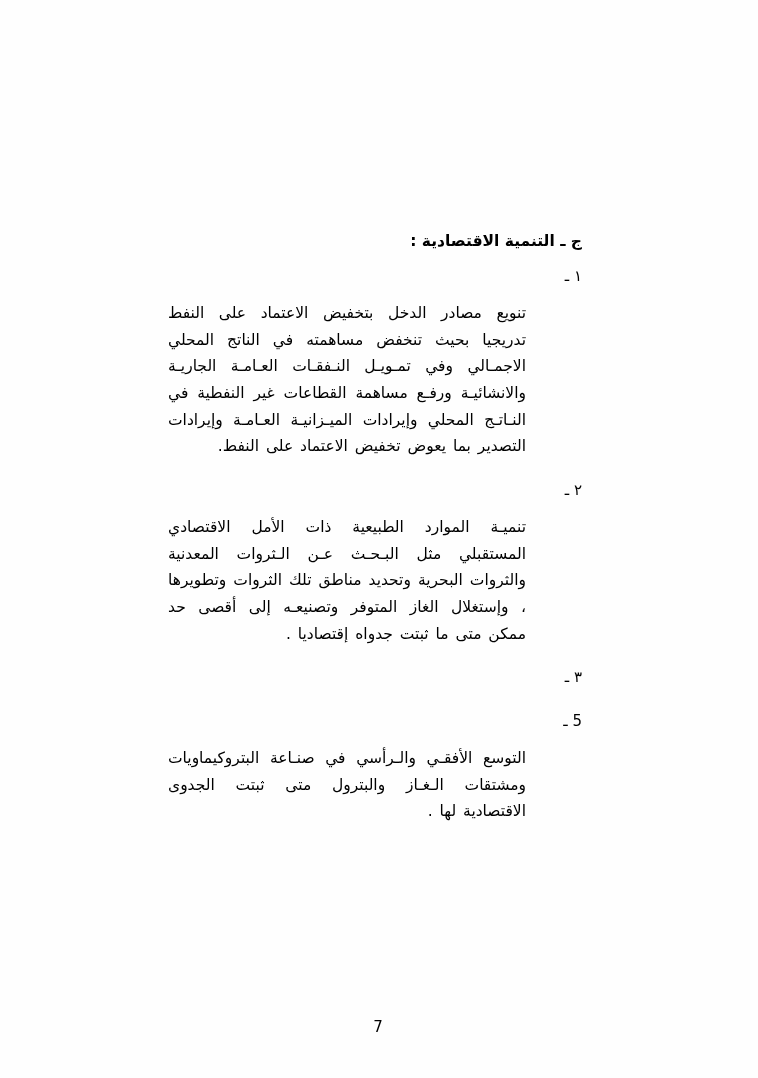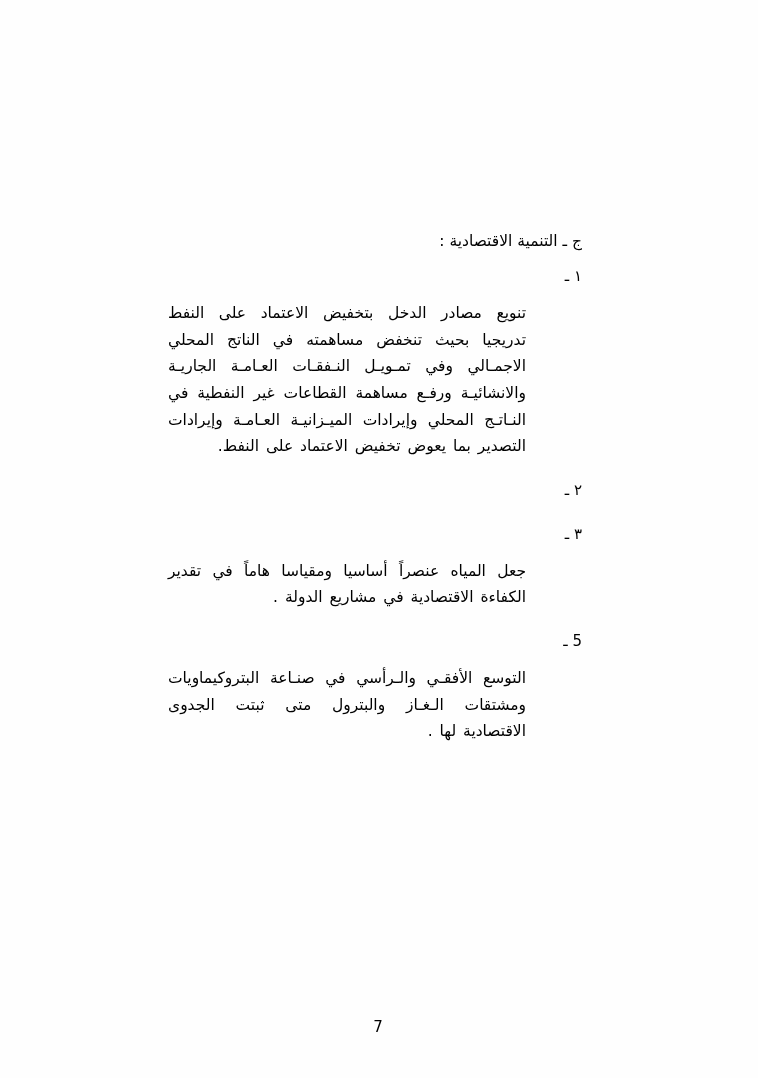--- a/index.html
+++ b/index.html
@@ -23,21 +23,21 @@
   .content {
     position: absolute;
     top: 232px;
     right: 176px;
     left: 168px;
     direction: rtl;
     text-align: right;
   }
   .section-heading {
     font-size: 15.5px;
-    font-weight: 400;
+    font-weight: 700;
     margin: 0 0 14px 0;
     letter-spacing: 0.2px;
   }
   .intro {
     font-size: 15.5px;
     line-height: 1.72;
     text-align: justify;
     text-align-last: right;
     margin: 0 0 20px 0;
     padding-right: 4px;
@@ -94,25 +94,25 @@
 
     <ul class="list">
 
       <li class="list-item">
         <span class="marker">١ ـ</span>
         <span class="item-text loose">تنويع مصادر الدخل بتخفيض الاعتماد على النفط تدريجيا بحيث تنخفض مساهمته في الناتج المحلي الاجمـالي وفي تمـويـل النـفقـات العـامـة الجاريـة والانشائيـة ورفـع مساهمة القطاعات غير النفطية في النـاتـج المحلي وإيرادات الميـزانيـة العـامـة وإيرادات التصدير بما يعوض تخفيض الاعتماد على النفط.</span>
       </li>
 
       <li class="list-item">
         <span class="marker">٢ ـ</span>
+        <span class="item-text loose">تنميـة الموارد الطبيعية ذات الأمل الاقتصادي المستقبلي مثل البـحـث عـن الـثروات المعدنية والثروات البحرية وتحديد مناطق تلك الثروات وتطويرها ، وإستغلال الغاز المتوفر وتصنيعـه إلى أقصى حد ممكن متى ما ثبتت جدواه إقتصاديا .</span>
       </li>
 
       <li class="list-item">
         <span class="marker">٣ ـ</span>
-        <span class="item-text loose">جعل المياه عنصراً أساسيا ومقياسا هاماً في تقدير الكفاءة الاقتصادية في مشاريع الدولة .</span>
       </li>
 
       <li class="list-item">
         <span class="marker">5 ـ</span>
         <span class="item-text loose">التوسع الأفقـي والـرأسي في صنـاعة البتروكيماويات ومشتقات الـغـاز والبترول متى ثبتت الجدوى الاقتصادية لها .</span>
       </li>
 
     </ul>
   </div>
 

